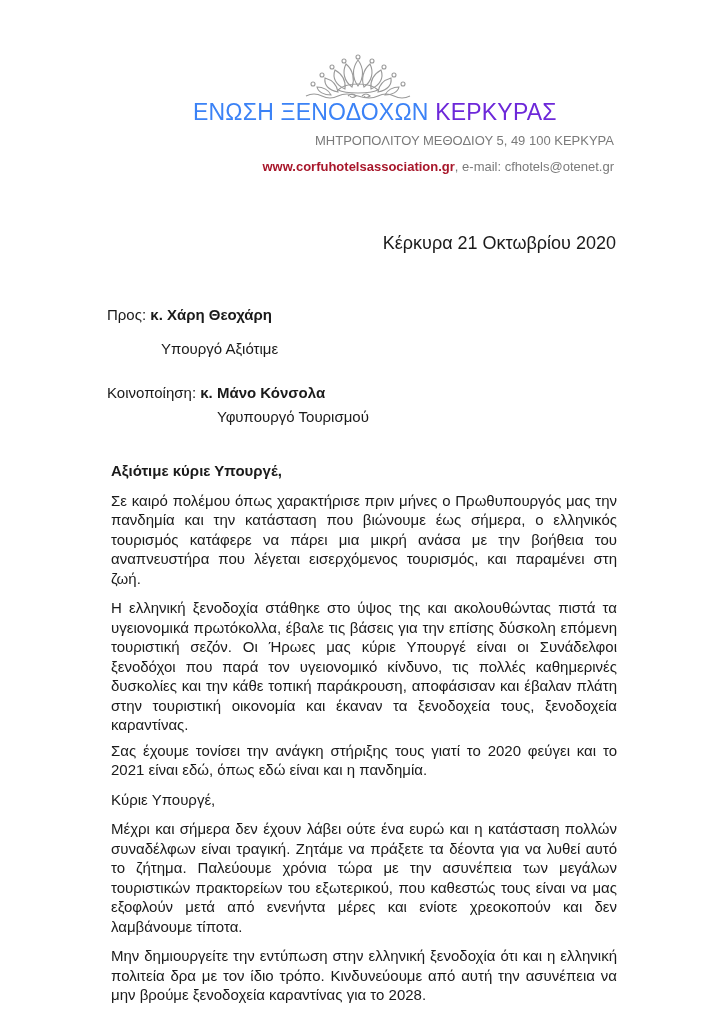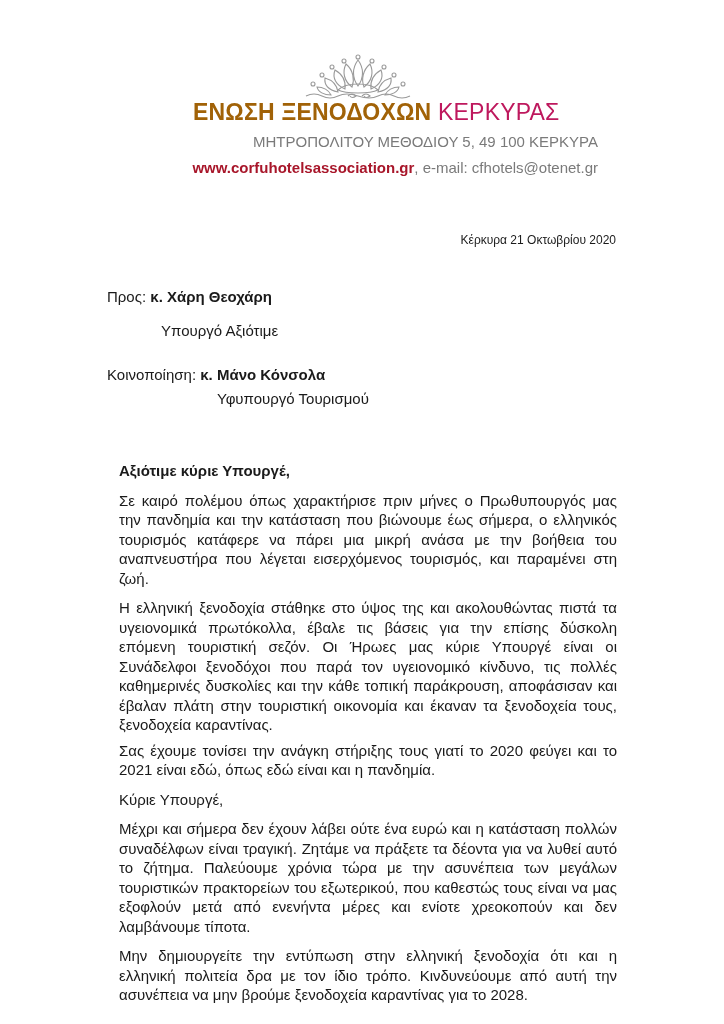--- a/index.html
+++ b/index.html
@@ -1,32 +1,32 @@
 <!DOCTYPE html>
 <html><head>
 <meta charset="utf-8">
 <style>
   html, body { margin: 0; padding: 0; background: #ffffff; }
   body { width: 724px; height: 1024px; position: relative; overflow: hidden;
          font-family: "Liberation Sans", "DejaVu Sans", sans-serif; color: #1a1a1a; }
   .letterhead { position: absolute; left: 0; top: 0; width: 724px; height: 190px; }
   .logo { position: absolute; left: 300px; top: 52px; width: 116px; height: 48px; }
   .org-name { position: absolute; left: 193px; top: 99px; width: 340px; font-size: 23px; white-space: nowrap; letter-spacing: 0.2px; }
-  .org-name .red { color: #a16207; font-weight: bold; }
-  .org-name .gray { color: #be185d; }
-  .addr { position: absolute; right: 126px; font-size: 15px; color: #7a7a7a; white-space: nowrap; text-align: right; }
+  .org-name .red { color: #3b82f6; font-weight: normal; }
+  .org-name .gray { color: #6d28d9; }
+  .addr { position: absolute; right: 110px; font-size: 13px; color: #7a7a7a; white-space: nowrap; text-align: right; }
   .addr1 { top: 133px; }
   .addr2 { top: 146px; }
   .addr3 { top: 159px; }
   .addr3 .web { color: #a8162a; font-weight: bold; text-align: right; }
-  .date { position: absolute; right: 108px; top: 233px; font-size: 12px; text-align: center; }
-  .line { position: absolute; font-size: 15px; white-space: nowrap; }
+  .date { position: absolute; right: 108px; top: 233px; font-size: 18px; text-align: center; }
+  .line { position: absolute; font-size: 15px; white-space: nowrap; margin-top: 18px; }
   .b { font-weight: bold; }
   .body { position: absolute; left: 107px; top: 461px; width: 510px; font-size: 15px; line-height: 19.5px; }
-  .body p { margin: 0 0 10px 12px; text-align: justify; }
+  .body p { margin: 0 0 10px 4px; text-align: justify; }
   .body .greet { font-weight: bold; margin-bottom: 10px; }
   .body .center { text-align: center; margin-bottom: 8px; }
 </style>
 </head>
 <body>
 
 <div class="letterhead">
   <svg class="logo" viewBox="0 0 116 48">
     <g fill="none" stroke="#9a9a9a" stroke-width="1.1">
       <path d="M58 8 C52 16 52 26 58 34 C64 26 64 16 58 8 Z"></path>

